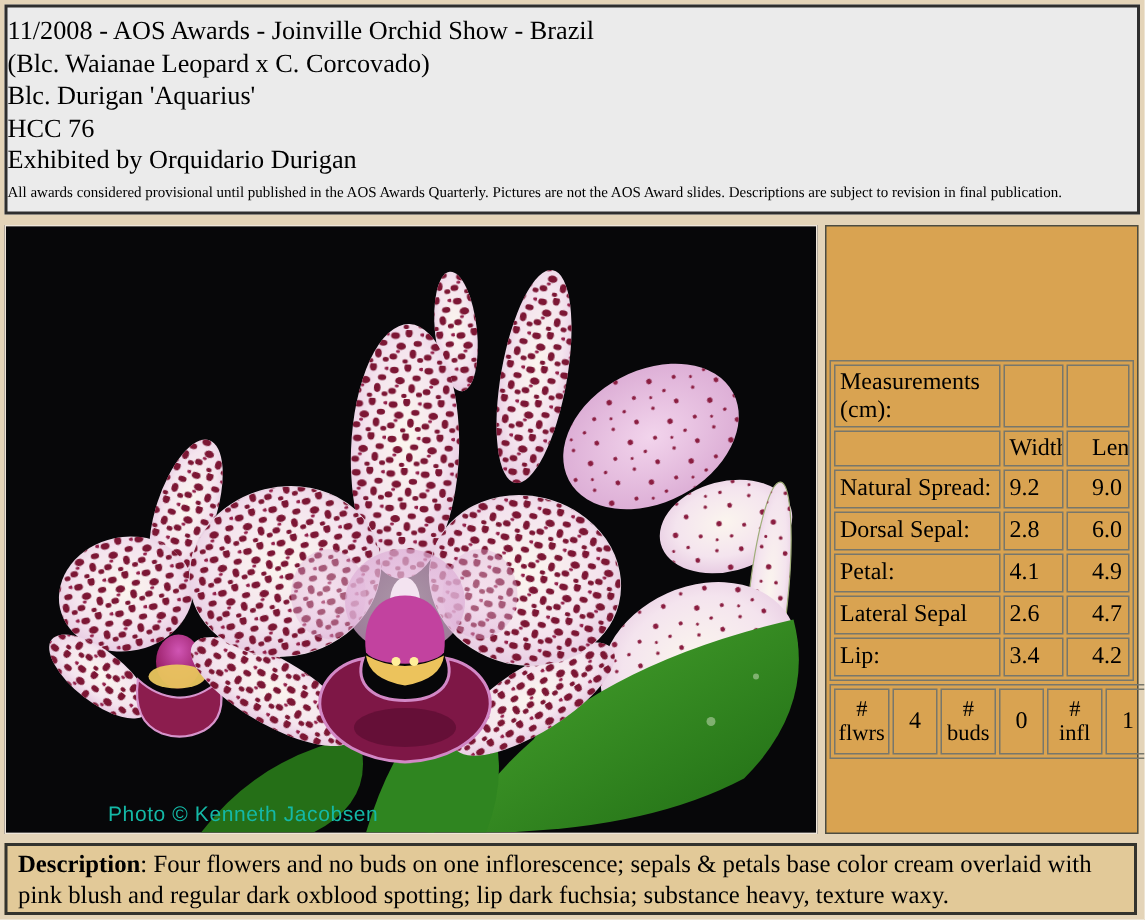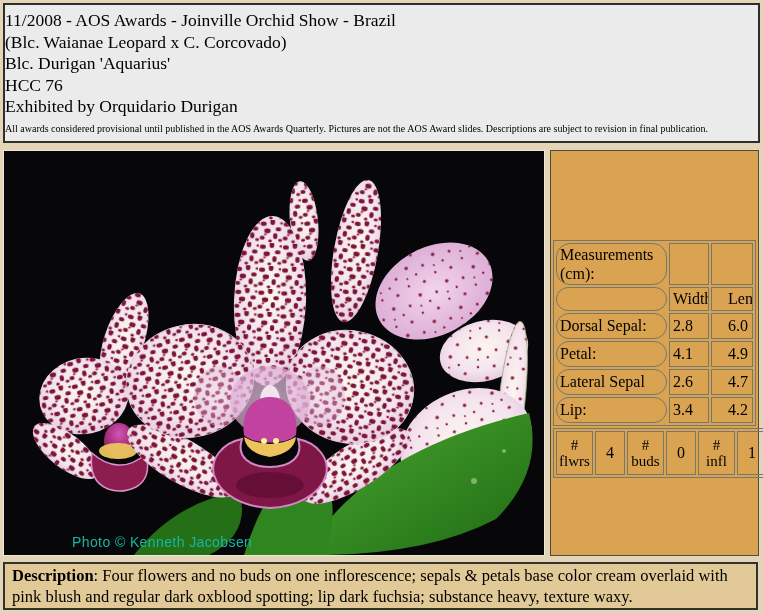--- a/index.html
+++ b/index.html
@@ -20,21 +20,21 @@
            font-size:14px;color:#14b8a6;letter-spacing:.4px;}
 
   
   .panel{position:absolute;left:550px;top:150px;width:209px;height:406px;box-sizing:border-box;
          background:#d9a351;border:1px solid #4c4c41;padding-top:89px;}
   .panel table{border-collapse:separate;border-spacing:2px;border:1px solid #77776c;
                margin-left:2px;table-layout:fixed;background:transparent;}
   .panel td{border:1px solid #77776c;box-sizing:border-box;padding:1px 3px;font-size:16px;
             vertical-align:middle;overflow:hidden;}
   .mtable{width:201px;}
-  .mtable .c0{width:111px;border-radius:14px;}
+  .mtable .c0{width:111px;}
   .mtable .c1{width:40px;}
   .mtable .c2{width:42px;padding-left:16px;}
   .mtable .title-cell{height:42px;line-height:19px;}
   .mtable .head-row td{height:24px;}
   .mtable .data-row td{height:26px;}
   .ctable{width:201px;margin-top:2px;}
   .ctable td{height:44px;text-align:center;}
   .ctable .lab{width:37px;font-size:15px;line-height:16px;padding:1px 2px;}
   .ctable .val{width:30px;text-align:center;}
 
@@ -216,20 +216,25 @@
         <td class="c0 title-cell">Measurements (cm):</td>
         <td class="c1"></td>
         <td class="c2"></td>
       </tr>
       <tr class="head-row">
         <td class="c0"></td>
         <td class="c1">Width</td>
         <td class="c2">Length</td>
       </tr>
       <tr class="data-row">
+        <td class="c0">Natural Spread:</td>
+        <td class="c1">9.2</td>
+        <td class="c2">9.0</td>
+      </tr>
+      <tr class="data-row">
         <td class="c0">Dorsal Sepal:</td>
         <td class="c1">2.8</td>
         <td class="c2">6.0</td>
       </tr>
       <tr class="data-row">
         <td class="c0">Petal:</td>
         <td class="c1">4.1</td>
         <td class="c2">4.9</td>
       </tr>
       <tr class="data-row">

